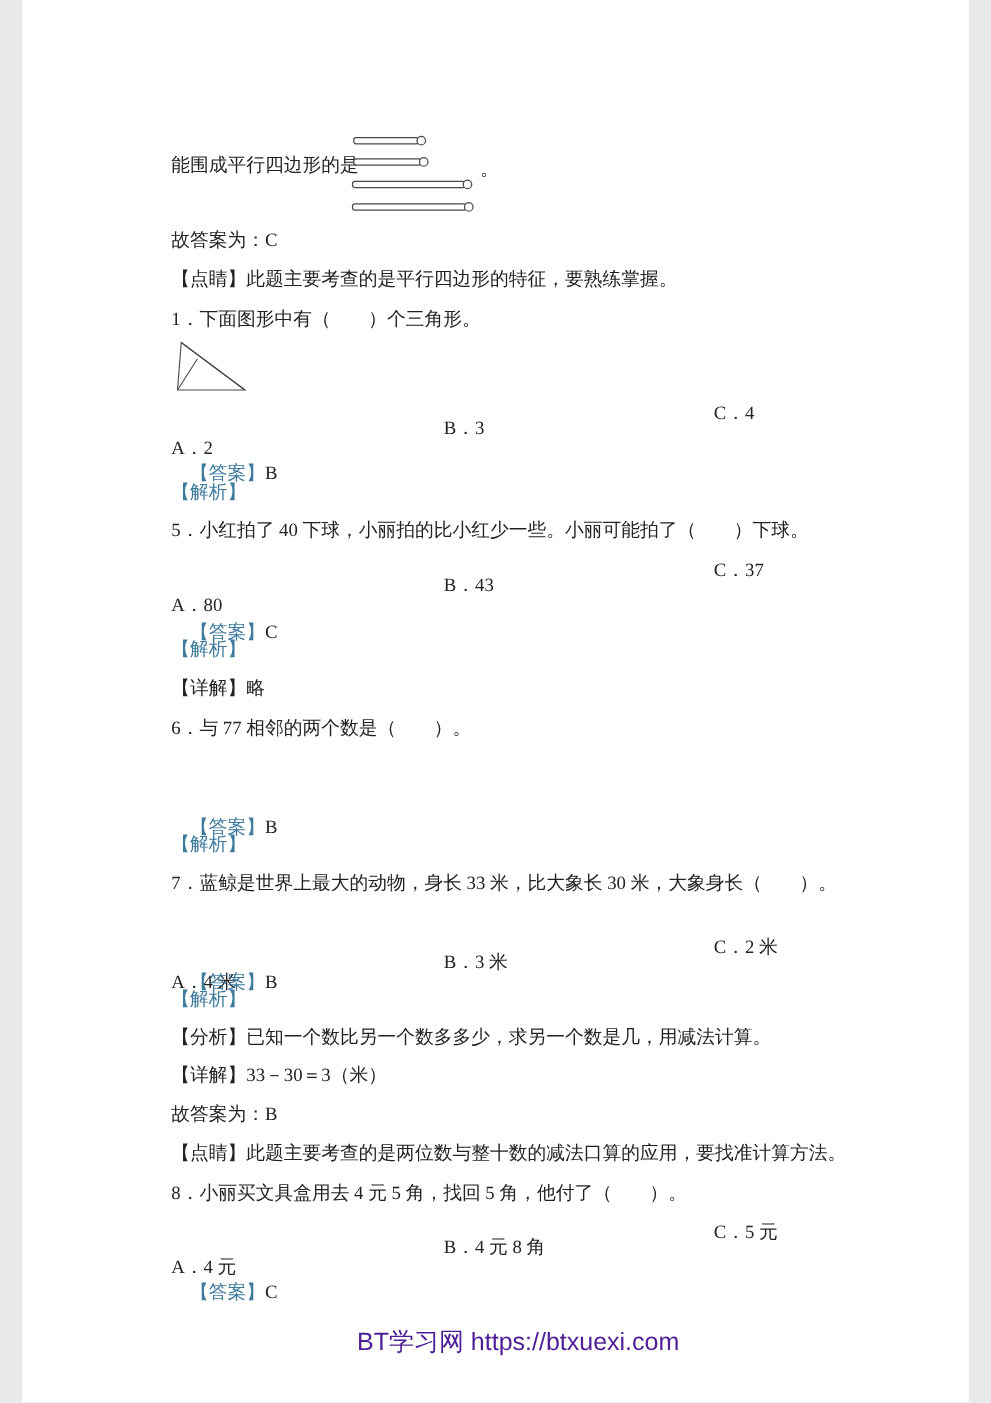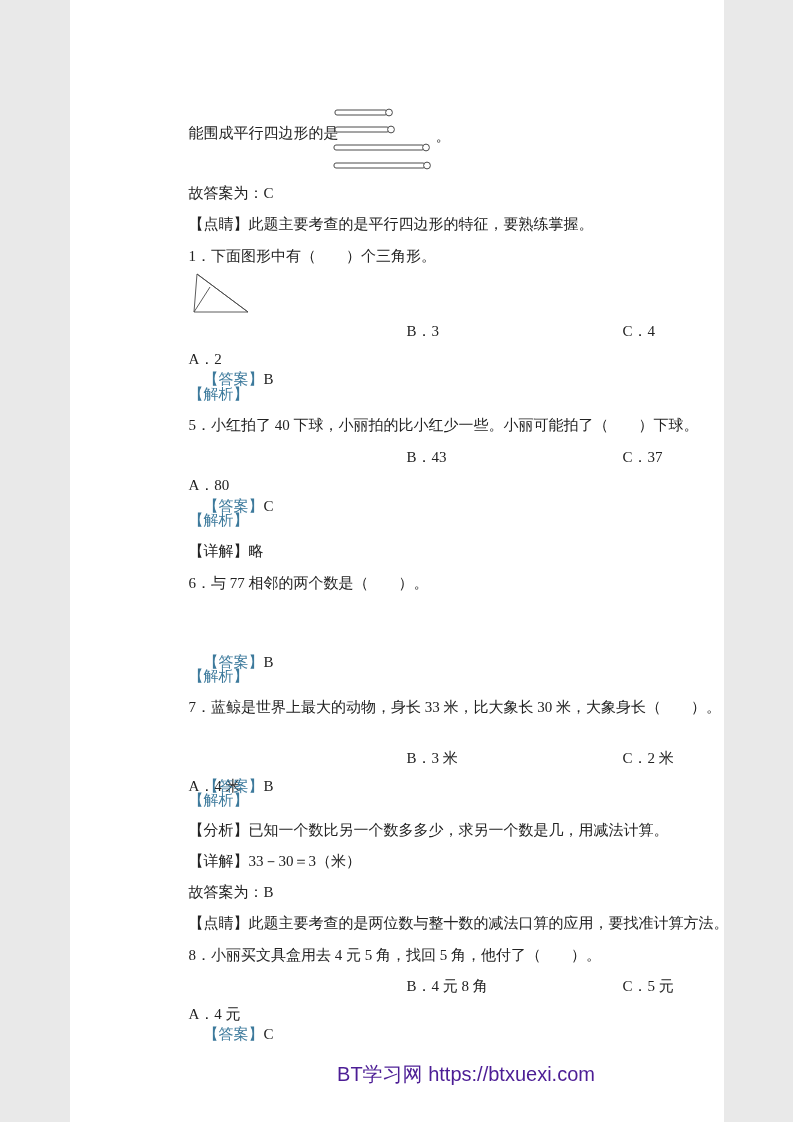--- a/index.html
+++ b/index.html
@@ -1,30 +1,30 @@
 <!DOCTYPE html>
 <html><head>
 <meta charset="utf-8">
 <style>
   html,body{margin:0;padding:0;background:#e9e9e9;}
   .page{
     position:relative;
-    width:654px;height:1122px;
+    width:757px;height:1122px;
     margin:0 auto;
     background:#ffffff;
     font-family:"Liberation Serif","DejaVu Serif",serif;
     font-size:15px;
     line-height:17px;
     color:#222222;
     overflow:hidden;
   }
   .abs{position:absolute;left:119px;white-space:pre;}
   .opts{display:flex;}
   .opt-a{display:inline-block;width:218px;margin-top:28px;}
-  .opt-b{display:inline-block;width:216px;}
+  .opt-b{display:inline-block;width:216px;margin-top:12px;}
   .opt-c{display:inline-block;}
   .blue{color:#3d7a9c;}
   .figure{position:absolute;}
   .footer{
     position:absolute;left:0;top:1066px;width:793px;
     text-align:center;
     font-family:"Liberation Sans","DejaVu Sans",sans-serif;
     font-size:20px;color:#4c1d95;
   }
   svg .ln{stroke:#4a4a4a;stroke-width:0.9;fill:none;}

